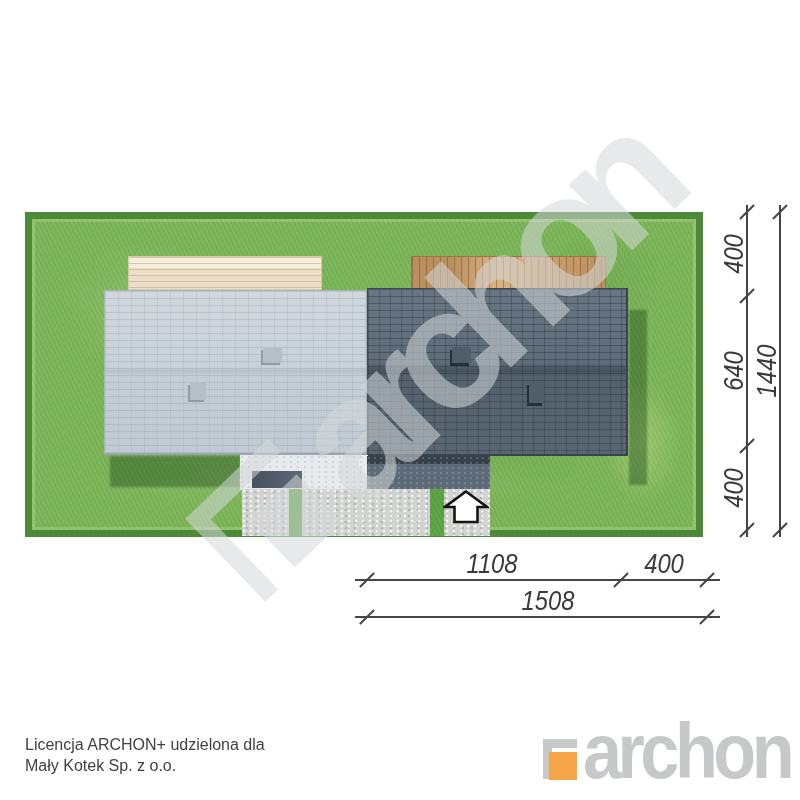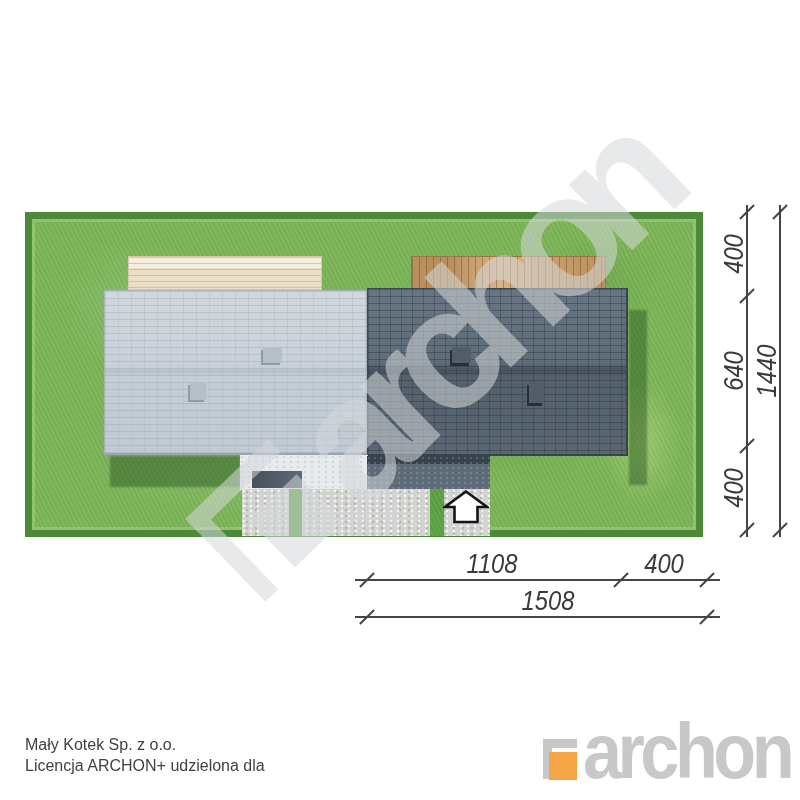--- a/index.html
+++ b/index.html
@@ -170,22 +170,22 @@
   <div class="tick" style="left:611px;top:579px;"></div>
   <div class="tick" style="left:697px;top:579px;"></div>
   <div class="tick" style="left:357px;top:616px;"></div>
   <div class="tick" style="left:697px;top:616px;"></div>
 
   <div class="dim-label" style="left:447px;top:548px;">1108</div>
   <div class="dim-label" style="left:619px;top:548px;">400</div>
   <div class="dim-label" style="left:503px;top:585px;">1508</div>
 
   <div class="license">
+    <div>Licencja ARCHON+ udzielona dla</div>
     <div>Mały Kotek Sp. z o.o.</div>
-    <div>Licencja ARCHON+ udzielona dla</div>
   </div>
 
   <div class="logo">
     <div class="logo-bracket"></div>
     <div class="logo-square"></div>
     <div class="logo-text">archon</div>
   </div>
 
 </div>
 

